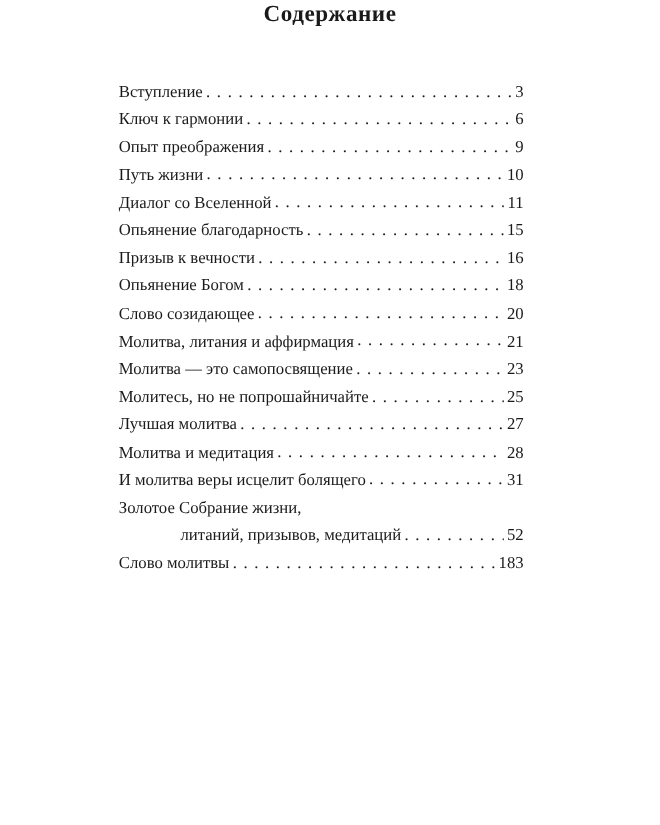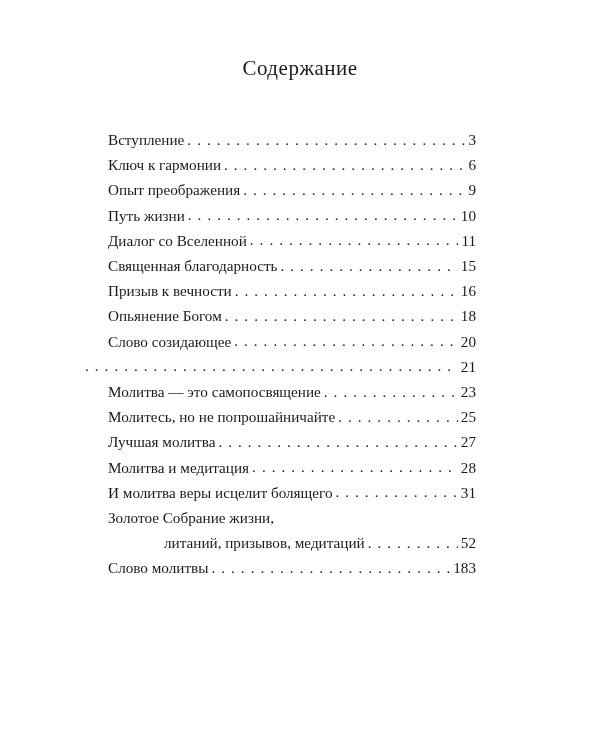--- a/index.html
+++ b/index.html
@@ -19,22 +19,21 @@
     width: 600px;
     height: 750px;
     box-sizing: border-box;
     padding: 0;
   }
   .toc-title {
     text-align: center;
     font-size: 21px;
     letter-spacing: 0.5px;
     margin: 0;
-    padding-top: 56px;
-    font-weight: normal;
+    font-weight: bold;
     font-family: "Liberation Serif", serif;
   }
   .toc-list {
     margin: 0;
     padding: 0;
     list-style: none;
     width: 392px;
     margin-left: 84px;
     margin-top: 46px;
   }
@@ -98,40 +97,41 @@
         <span class="label">Путь жизни</span>
         <span class="leader">. . . . . . . . . . . . . . . . . . . . . . . . . . . . . . . . . . . . . . . . . . . . . . . . . . . . . . . . . . . . . . . . . . . . . . . . . . . . . . . . . . . . . .</span>
         <span class="page-num">10</span>
       </li>
       <li class="toc-entry">
         <span class="label">Диалог со Вселенной</span>
         <span class="leader">. . . . . . . . . . . . . . . . . . . . . . . . . . . . . . . . . . . . . . . . . . . . . . . . . . . . . . . . . . . . . . . . . . . . . . . . . . . . . . . . . . . . . .</span>
         <span class="page-num">11</span>
       </li>
       <li class="toc-entry">
-        <span class="label">Священная благодарность</span>
+        <span class="label">Опьянение благодарность</span>
         <span class="leader">. . . . . . . . . . . . . . . . . . . . . . . . . . . . . . . . . . . . . . . . . . . . . . . . . . . . . . . . . . . . . . . . . . . . . . . . . . . . . . . . . . . . . .</span>
         <span class="page-num">15</span>
       </li>
       <li class="toc-entry">
         <span class="label">Призыв к вечности</span>
         <span class="leader">. . . . . . . . . . . . . . . . . . . . . . . . . . . . . . . . . . . . . . . . . . . . . . . . . . . . . . . . . . . . . . . . . . . . . . . . . . . . . . . . . . . . . .</span>
         <span class="page-num">16</span>
       </li>
       <li class="toc-entry">
         <span class="label">Опьянение Богом</span>
         <span class="leader">. . . . . . . . . . . . . . . . . . . . . . . . . . . . . . . . . . . . . . . . . . . . . . . . . . . . . . . . . . . . . . . . . . . . . . . . . . . . . . . . . . . . . .</span>
         <span class="page-num">18</span>
       </li>
       <li class="toc-entry">
         <span class="label">Слово созидающее</span>
         <span class="leader">. . . . . . . . . . . . . . . . . . . . . . . . . . . . . . . . . . . . . . . . . . . . . . . . . . . . . . . . . . . . . . . . . . . . . . . . . . . . . . . . . . . . . .</span>
         <span class="page-num">20</span>
       </li>
       <li class="toc-entry">
+        <span class="label">Молитва, литания и аффирмация</span>
         <span class="leader">. . . . . . . . . . . . . . . . . . . . . . . . . . . . . . . . . . . . . . . . . . . . . . . . . . . . . . . . . . . . . . . . . . . . . . . . . . . . . . . . . . . . . .</span>
         <span class="page-num">21</span>
       </li>
       <li class="toc-entry">
         <span class="label">Молитва — это самопосвящение</span>
         <span class="leader">. . . . . . . . . . . . . . . . . . . . . . . . . . . . . . . . . . . . . . . . . . . . . . . . . . . . . . . . . . . . . . . . . . . . . . . . . . . . . . . . . . . . . .</span>
         <span class="page-num">23</span>
       </li>
       <li class="toc-entry">
         <span class="label">Молитесь, но не попрошайничайте</span>

